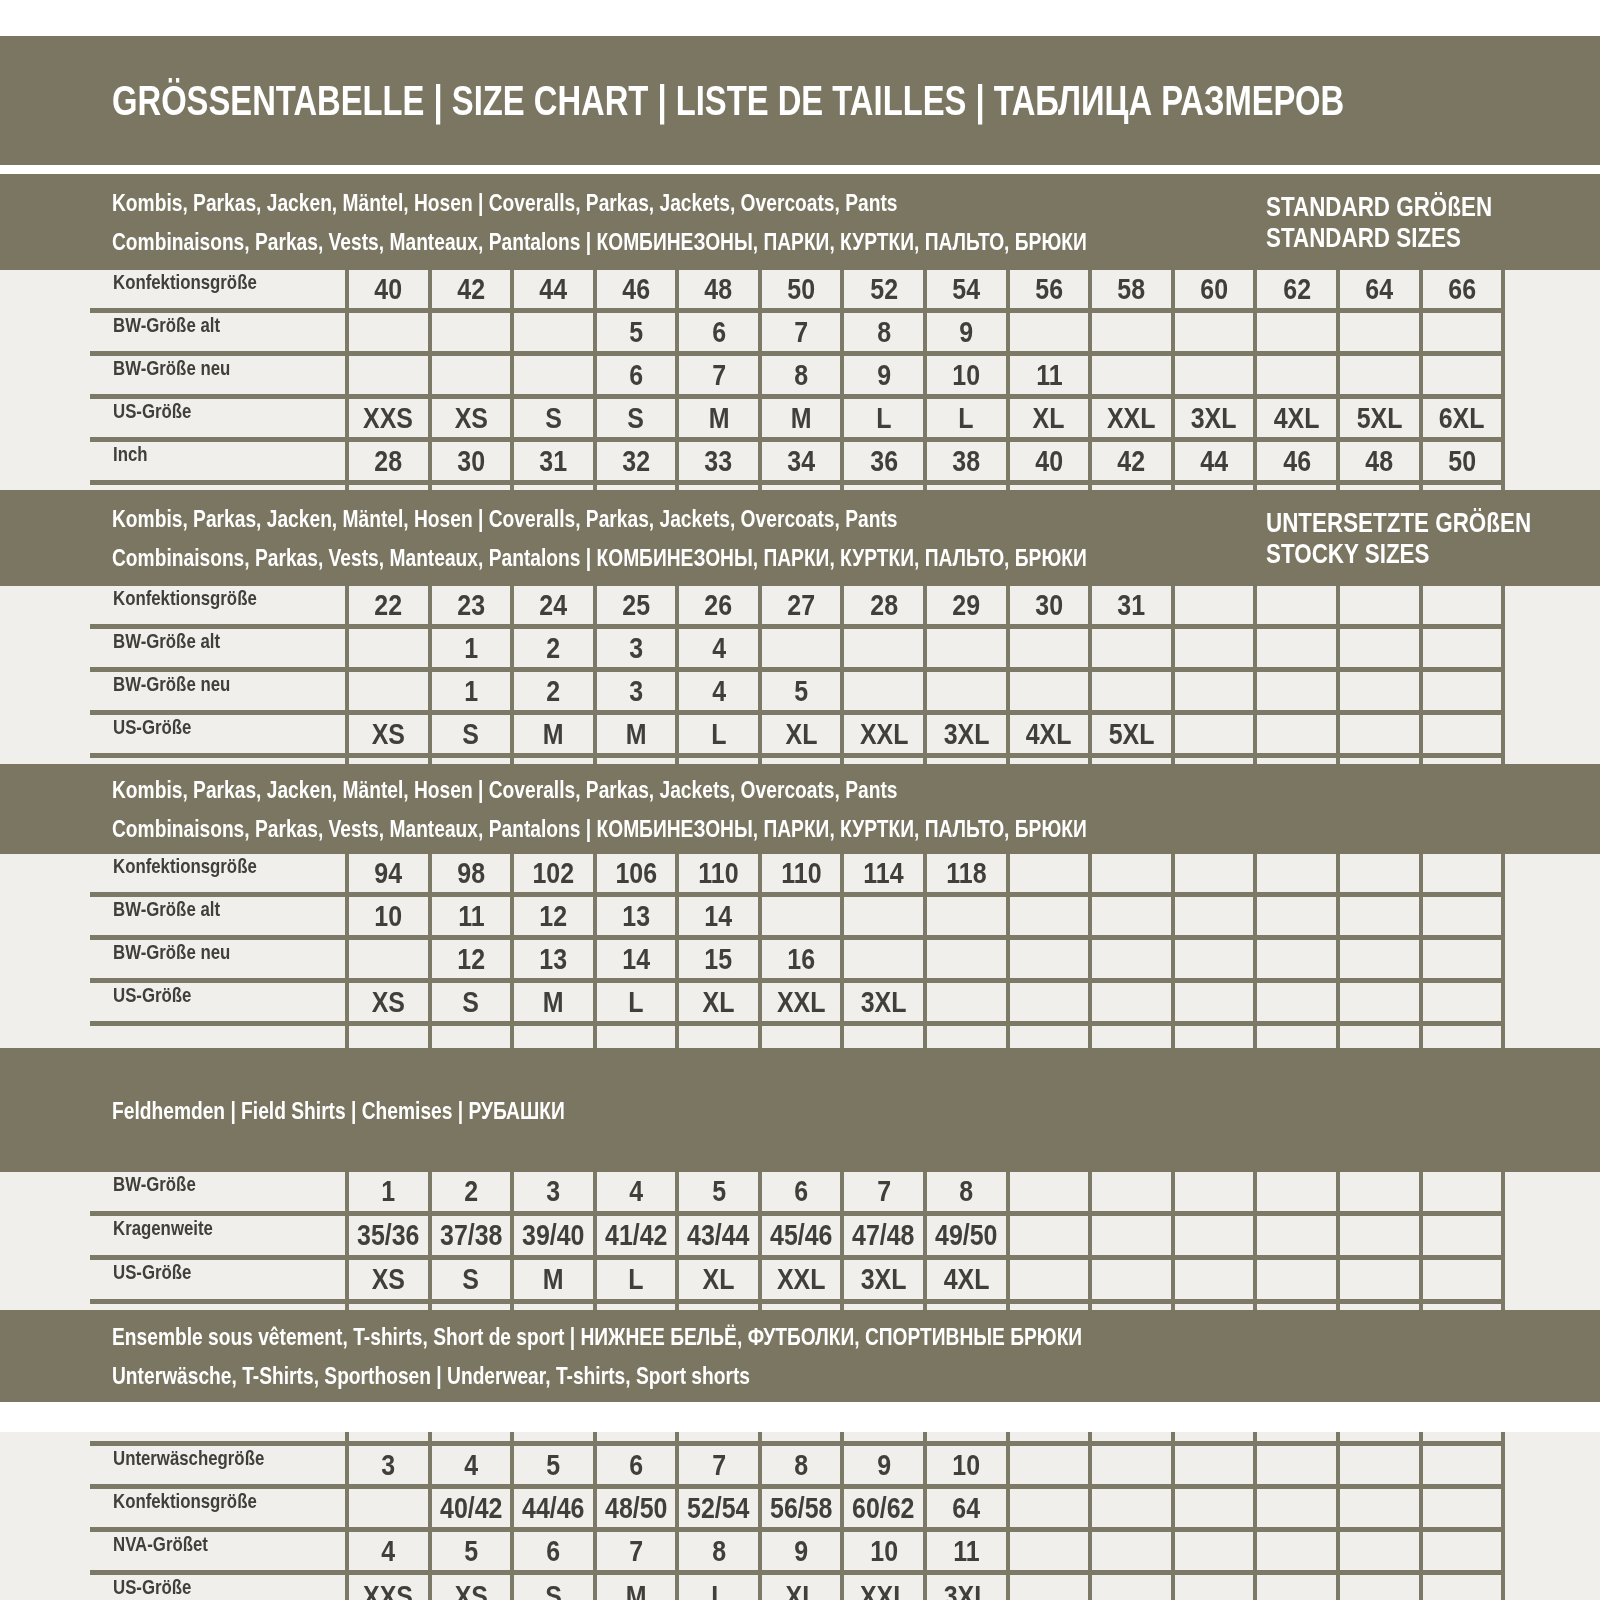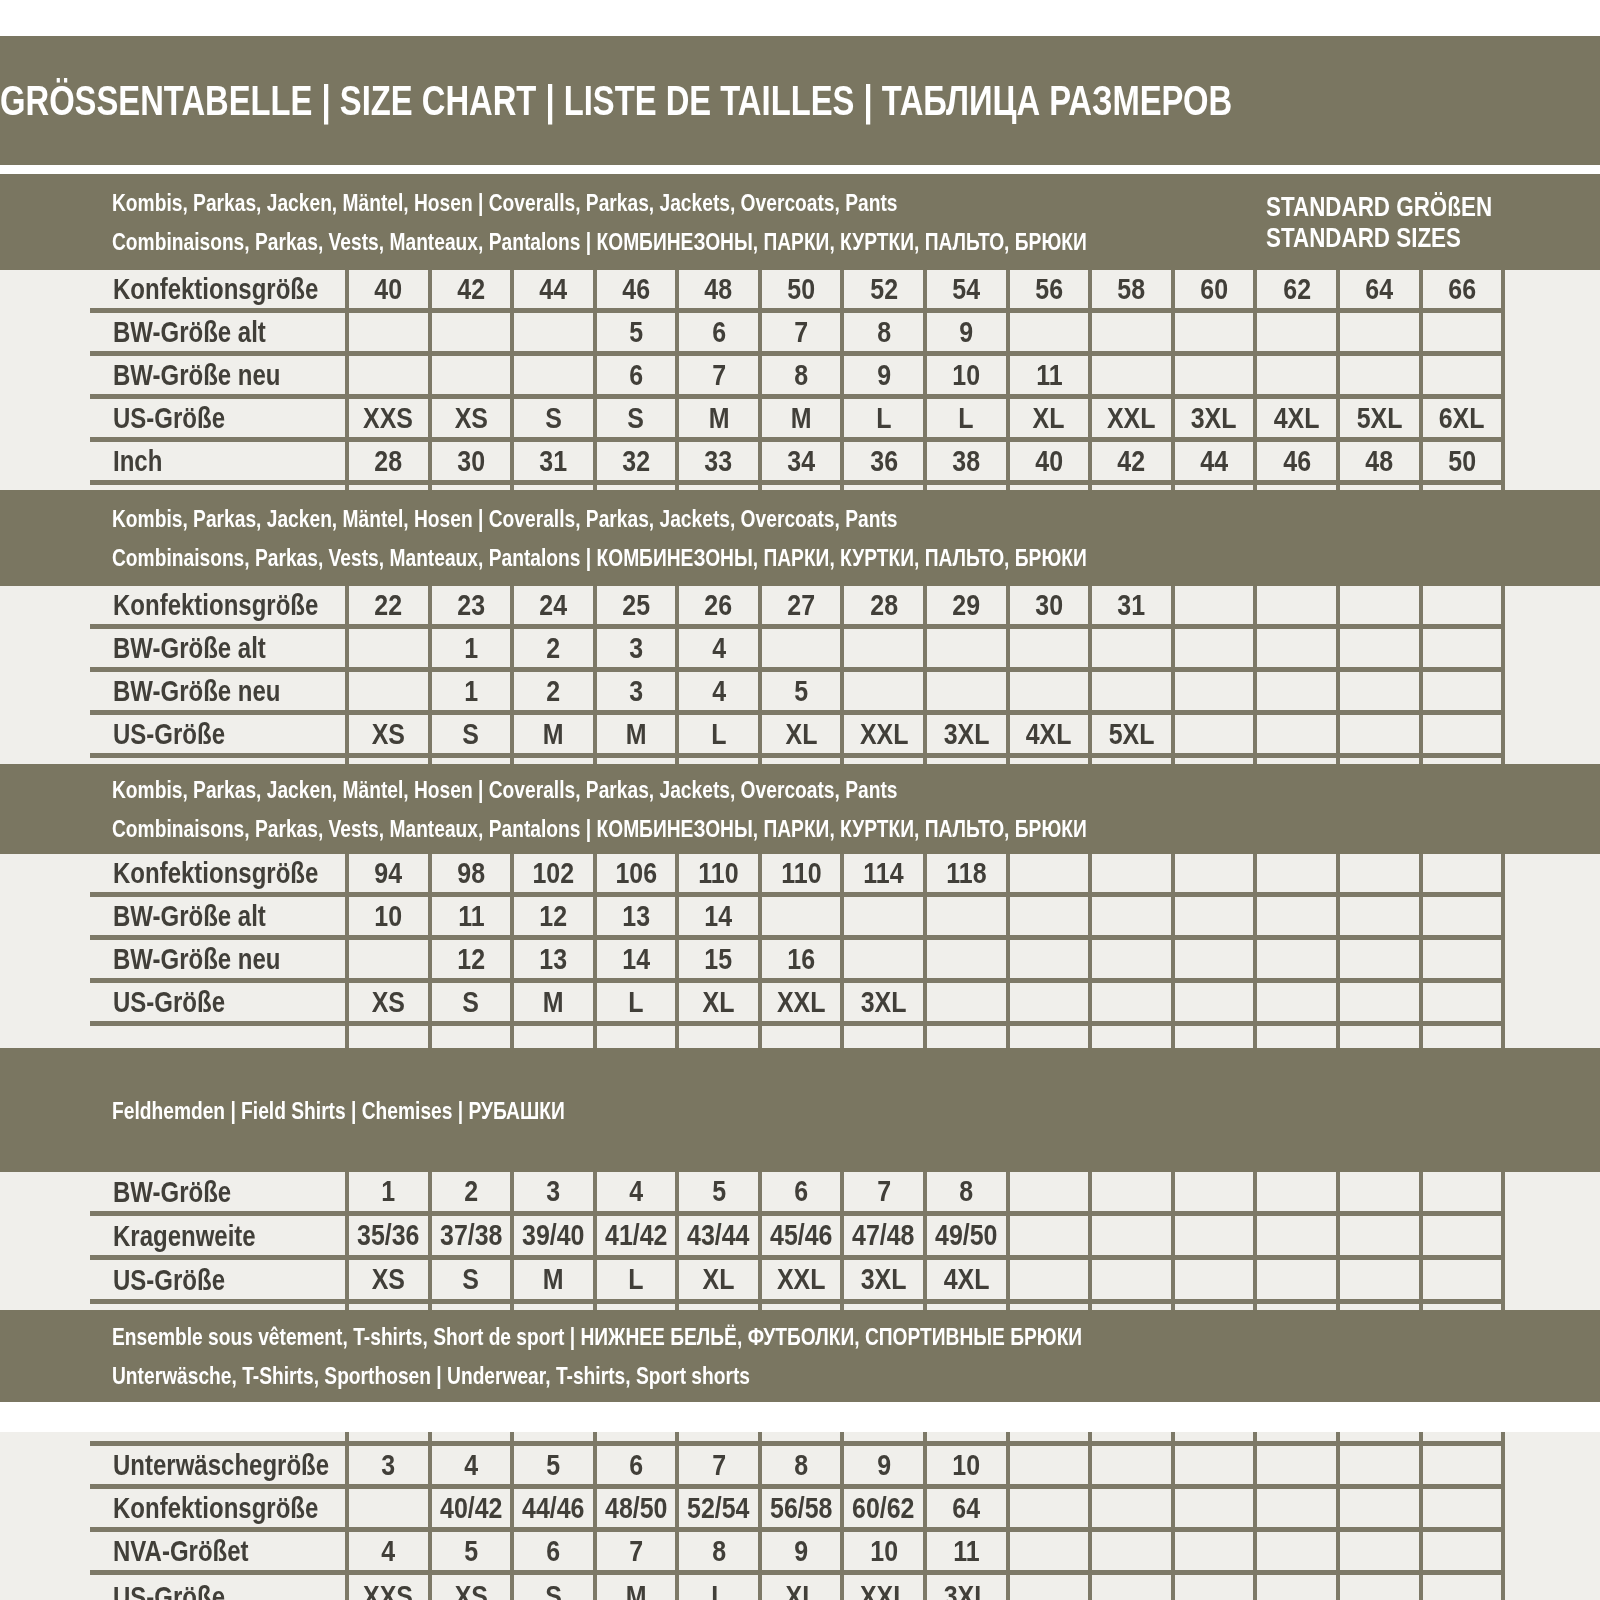--- a/index.html
+++ b/index.html
@@ -11,21 +11,21 @@
   }
   html,body{margin:0;padding:0;background:#ffffff;}
   .page{
     width:1600px;height:1600px;position:relative;background:#ffffff;
     font-family:"Liberation Sans",sans-serif;overflow:hidden;
   }
   .spacer-top{height:36px;}
   
   .title-bar{
     height:129px;background:var(--olive);display:flex;align-items:center;
-    box-sizing:border-box;margin-bottom:9px;
+    padding-left:112px;box-sizing:border-box;margin-bottom:9px;
   }
   .title-text{font-size:42px;font-weight:700;color:#fff;}
   
   .sec-bar{
     background:var(--olive);position:relative;box-sizing:border-box;
     display:flex;flex-direction:column;justify-content:center;
     padding-left:112px;color:#fff;
   }
   .h96{height:96px}.h90{height:90px}.h108{height:124px}.h92{height:92px}
   .bar-line{font-size:24px;font-weight:700;line-height:39px;white-space:nowrap;}
@@ -37,22 +37,22 @@
   .cc{display:inline-block;transform:scaleX(0.86);transform-origin:50% 50%;white-space:nowrap;}
   
   .table-wrap{width:1600px;background:var(--cellbg);}
   .grid{width:1505px;}
   .grid.final{border-bottom:5px solid var(--grid);margin-top:30px;}
   .trow{display:flex;height:43px;}
   .t4 .trow{height:44px;}
   .gutter{width:90px;flex:none;}
   .lcell{
     width:255px;flex:none;box-sizing:border-box;border-bottom:5px solid var(--grid);
-    display:flex;align-items:center;padding-left:23px;
-    color:var(--ink);font-size:30px;font-weight:700;
+    display:flex;padding-left:23px;
+    color:var(--ink);font-size:21px;font-weight:700;
   }
   .dcell{
     flex:1;box-sizing:border-box;border-left:4px solid var(--grid);
     border-bottom:5px solid var(--grid);
     display:flex;align-items:center;justify-content:center;
     color:var(--ink);font-size:29px;font-weight:700;
   }
   .dcell.last{border-right:4px solid var(--grid);}
   .stub>.lcell,.stub>.dcell{border-bottom:none;}
   .stub-top>.lcell,.stub-top>.dcell{border-bottom:5px solid var(--grid);}
@@ -305,20 +305,24 @@
             <div class="dcell last"></div>
           </div>
         </div>
     </div>
   </div>
 
   <div>
     <div class="sec-bar h96">
       <div class="bar-line"><span class="cx">Kombis, Parkas, Jacken, Mäntel, Hosen | Coveralls, Parkas, Jackets, Overcoats, Pants</span></div>
       <div class="bar-line"><span class="cx">Combinaisons, Parkas, Vests, Manteaux, Pantalons | КОМБИНЕЗОНЫ, ПАРКИ, КУРТКИ, ПАЛЬТО, БРЮКИ</span></div>
+      <div class="bar-right">
+        <div class="bar-rline"><span class="cx">UNTERSETZTE GRÖßEN</span></div>
+        <div class="bar-rline"><span class="cx">STOCKY SIZES</span></div>
+      </div>
     </div>
     <div class="table-wrap">
       <div class="grid">
           <div class="trow">
             <div class="gutter"></div>
             <div class="lcell">
               <span class="cx">Konfektionsgröße</span>
             </div>
             <div class="dcell">
               <span class="cc">22</span>

